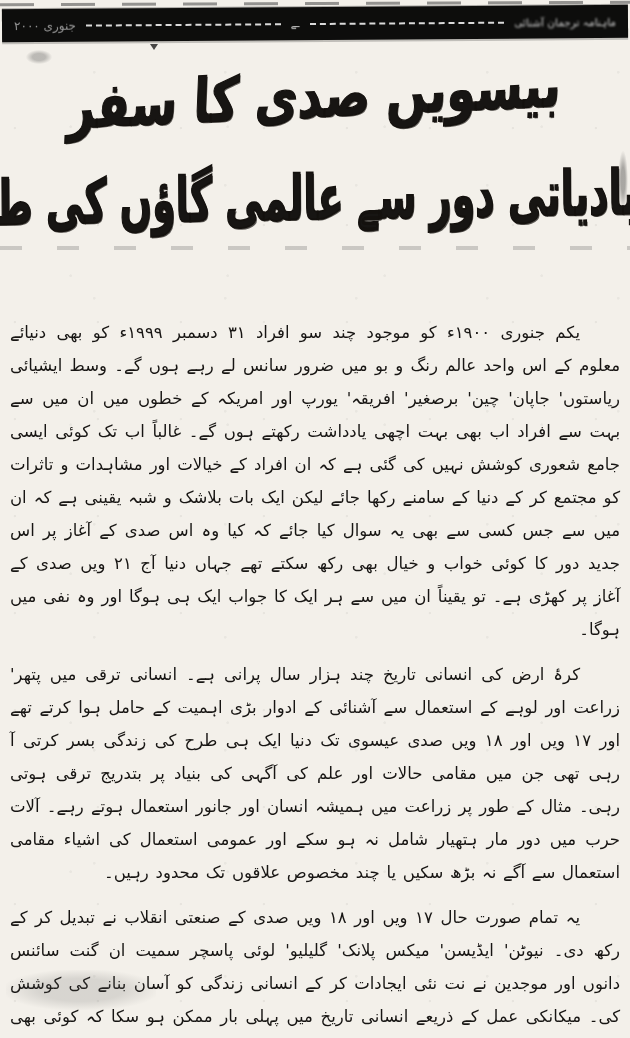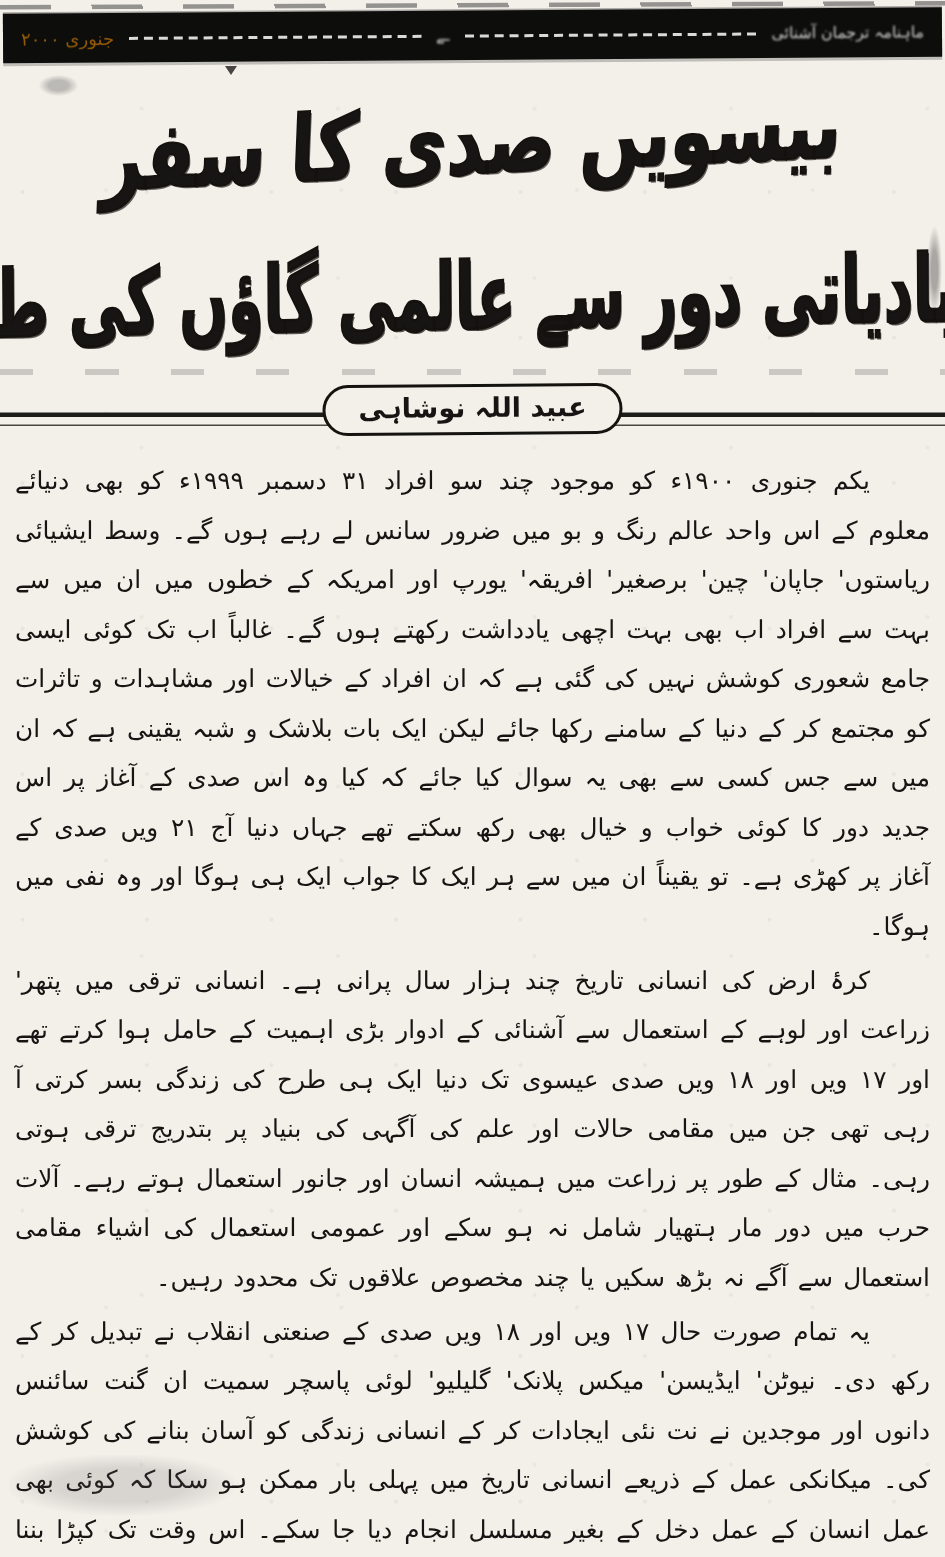--- a/index.html
+++ b/index.html
@@ -32,21 +32,21 @@
     padding:0 12px;box-sizing:border-box;gap:10px;
     box-shadow:0 2px 0 rgba(40,40,40,.25), 0 -1px 0 rgba(40,40,40,.35);
   }
   .mag-name{
     color:#fff;font-size:10.5px;white-space:nowrap;
     filter:blur(.8px);opacity:.8;letter-spacing:1px;
   }
   .dash-run{flex:1;height:0;border-top:2px dashed rgba(255,255,255,.85);}
   .center-mark{color:#fff;font-size:10px;filter:blur(.6px);opacity:.8;text-align:center;}
   .issue-date{
-    color:#a16207;font-size:12px;white-space:nowrap;
+    color:#a3a3a3;font-size:12px;white-space:nowrap;
     filter:blur(.5px);opacity:.92;
   }
   .fold-mark{
     position:absolute;top:44px;left:150px;
     width:0;height:0;border-left:4px solid transparent;border-right:4px solid transparent;
     border-top:6px solid #1c1c1c;opacity:.8;
   }
   
   .kicker{
     position:absolute;top:44px;left:0;width:100%;height:102px;
@@ -87,21 +87,21 @@
   }
   
   .article{
     position:absolute;top:302px;left:0;right:0;bottom:0;
     padding:2px 10px 0;
     direction:rtl;text-align:justify;
     font-size:16.5px;line-height:33px;
     word-spacing:1.5px;
     overflow:hidden;
   }
-  .article p{margin:0 0 3px;text-indent:40px;}
+  .article p{margin:12px 0 3px;text-indent:40px;}
   
   .speck{position:absolute;pointer-events:none;}
   .speck.a{top:150px;right:2px;width:10px;height:60px;
     background:radial-gradient(ellipse at center, rgba(30,30,30,.35) 0 30%, transparent 70%);}
   .speck.b{bottom:28px;left:6px;width:150px;height:40px;
     background:radial-gradient(ellipse at center, rgba(90,90,90,.18) 0 40%, transparent 75%);}
   .speck.c{top:50px;left:26px;width:26px;height:14px;
     background:radial-gradient(ellipse at center, rgba(60,60,60,.3) 0 35%, transparent 72%);}
   .speck.d{top:246px;left:0;width:100%;height:4px;
     background:repeating-linear-gradient(90deg, rgba(80,80,80,.25) 0 22px, transparent 22px 57px);}
@@ -124,26 +124,20 @@
   <div class="fold-mark"></div>
 
   <div class="kicker">
     <span>بیسویں صدی کا سفر</span>
   </div>
 
   <div class="headline">
     <span>نو آبادیاتی دور سے عالمی گاؤں کی طرف</span>
   </div>
 
-  <div class="author-band">
-    <div class="author-rule"></div>
-    <div class="author-pill">
-      <span>عبید اللہ نوشاہی</span>
-    </div>
-  </div>
 
   <div class="article">
     <p>یکم جنوری ۱۹۰۰ء کو موجود چند سو افراد ۳۱ دسمبر ۱۹۹۹ء کو بھی دنیائے معلوم کے اس واحد عالم رنگ و بو میں ضرور سانس لے رہے ہوں گے۔ وسط ایشیائی ریاستوں' جاپان' چین' برصغیر' افریقہ' یورپ اور امریکہ کے خطوں میں ان میں سے بہت سے افراد اب بھی بہت اچھی یادداشت رکھتے ہوں گے۔ غالباً اب تک کوئی ایسی جامع شعوری کوشش نہیں کی گئی ہے کہ ان افراد کے خیالات اور مشاہدات و تاثرات کو مجتمع کر کے دنیا کے سامنے رکھا جائے لیکن ایک بات بلاشک و شبہ یقینی ہے کہ ان میں سے جس کسی سے بھی یہ سوال کیا جائے کہ کیا وہ اس صدی کے آغاز پر اس جدید دور کا کوئی خواب و خیال بھی رکھ سکتے تھے جہاں دنیا آج ۲۱ ویں صدی کے آغاز پر کھڑی ہے۔ تو یقیناً ان میں سے ہر ایک کا جواب ایک ہی ہوگا اور وہ نفی میں ہوگا۔</p>
     <p>کرۂ ارض کی انسانی تاریخ چند ہزار سال پرانی ہے۔ انسانی ترقی میں پتھر' زراعت اور لوہے کے استعمال سے آشنائی کے ادوار بڑی اہمیت کے حامل ہوا کرتے تھے اور ۱۷ ویں اور ۱۸ ویں صدی عیسوی تک دنیا ایک ہی طرح کی زندگی بسر کرتی آ رہی تھی جن میں مقامی حالات اور علم کی آگہی کی بنیاد پر بتدریج ترقی ہوتی رہی۔ مثال کے طور پر زراعت میں ہمیشہ انسان اور جانور استعمال ہوتے رہے۔ آلات حرب میں دور مار ہتھیار شامل نہ ہو سکے اور عمومی استعمال کی اشیاء مقامی استعمال سے آگے نہ بڑھ سکیں یا چند مخصوص علاقوں تک محدود رہیں۔</p>
     <p>یہ تمام صورت حال ۱۷ ویں اور ۱۸ ویں صدی کے صنعتی انقلاب نے تبدیل کر کے رکھ دی۔ نیوٹن' ایڈیسن' میکس پلانک' گلیلیو' لوئی پاسچر سمیت ان گنت سائنس دانوں اور موجدین نے نت نئی ایجادات کر کے انسانی زندگی کو آسان بنانے کی کوشش کی۔ میکانکی عمل کے ذریعے انسانی تاریخ میں پہلی بار ممکن ہو سکا کہ کوئی بھی عمل انسان کے عمل دخل کے بغیر مسلسل انجام دیا جا سکے۔ اس وقت تک کپڑا بننا فقط ہاتھ کے “تانے بانے” سے ہی ممکن تھا لیکن مشین نے اس عمل کو بہتر' مسلسل اور زیادہ مقدار میں انجام دینا شروع کر دیا۔ اسی طرح دیگر اشیاء بھی مشین کے ذریعے بننا ممکن ہوا اور نت نئی اشیاء ایجاد ہوئیں اور پھر بننا شروع ہو گئیں۔</p>
   </div>
 
   <div class="speck a"></div>
   <div class="speck b"></div>
   <div class="speck c"></div>

